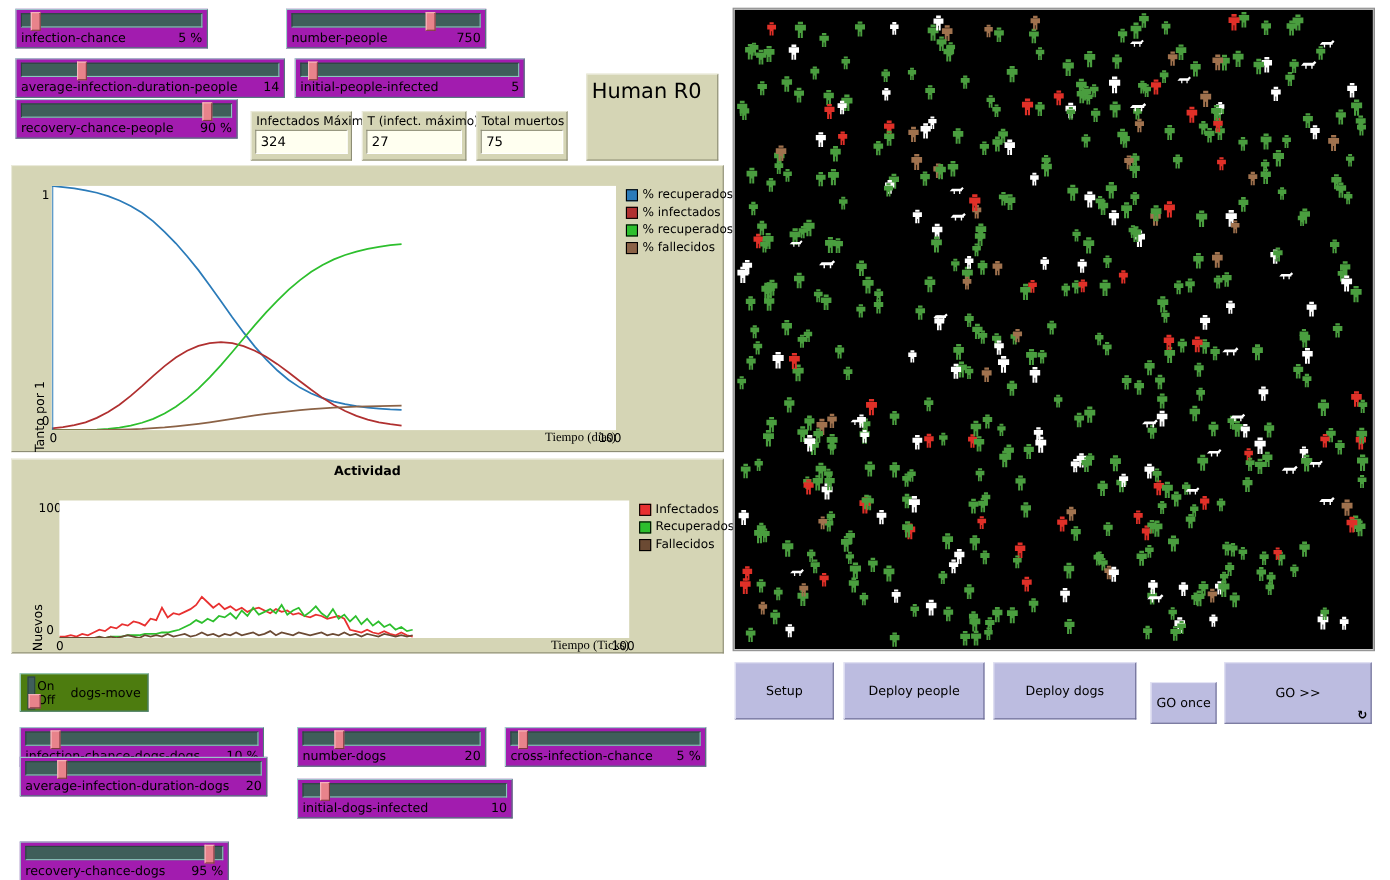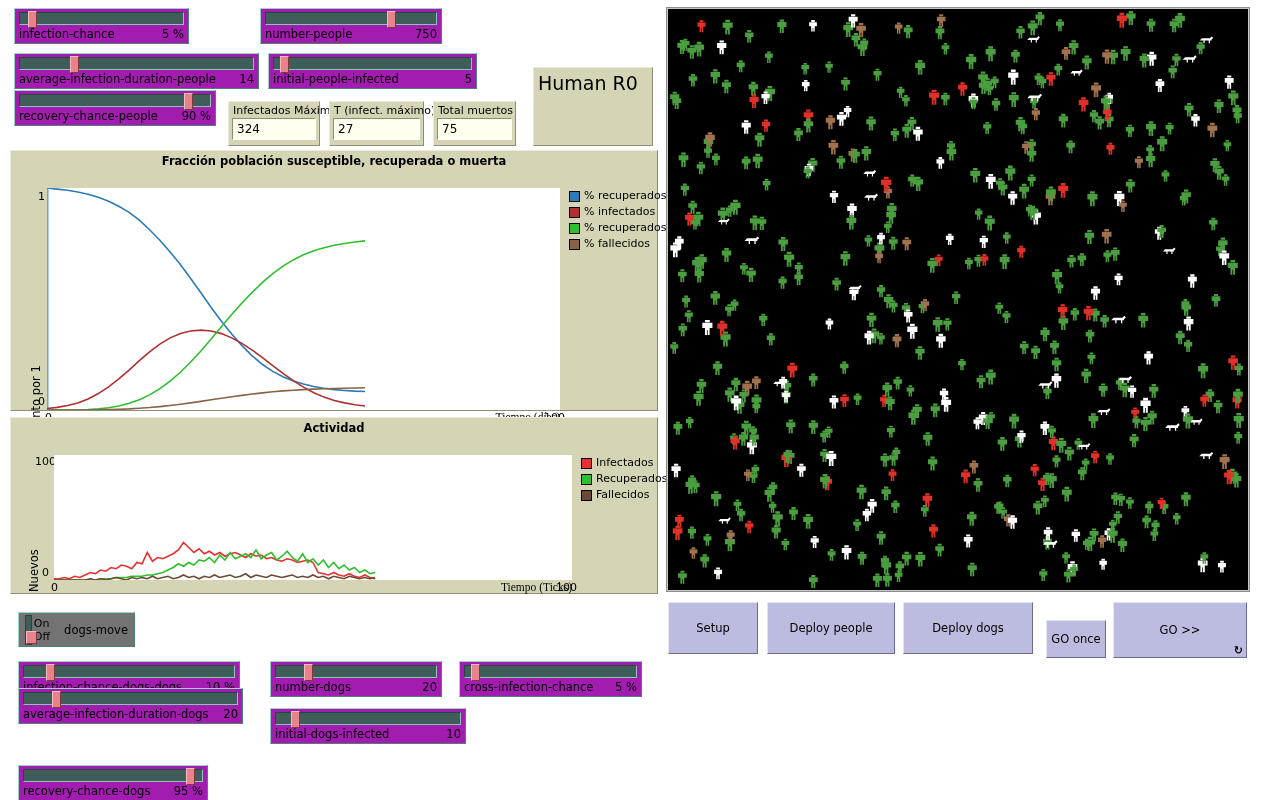--- a/index.html
+++ b/index.html
@@ -47,21 +47,21 @@
     font-size: 11.5px;
     color: #000;
     line-height: 14px;
     white-space: nowrap;
   }
   .slider .row .val { padding-left: 10px; }
 
   
   .switch {
     position: absolute;
-    background: #737373;
+    background: #4d7c0f;
     border: 1px solid #9ed2cb;
     border-right-color: #4e807a;
     border-bottom-color: #4e807a;
     padding: 3px 6px;
     display: flex;
     align-items: center;
   }
   .switch .lever {
     position: relative;
     width: 13px; height: 30px;
@@ -238,21 +238,20 @@
         <div class="mlabel">Total muertos</div>
         <div class="mvalue">75</div>
       </div>
     </div>
 
   <div class="monitor big" style="left:533px; top:67px; width:120px; height:79px;">
     <div class="mlabel">Human R0</div>
   </div>
 
   <div class="chart" style="left:10px; top:150px; width:648px; height:261px;">
-    <div class="ctitle">Fracción población susceptible, recuperada o muerta</div>
     <div class="cbody" style="height:238px;">
       <div class="ylabel" style="left:18px; top:260px;">Tanto por 1</div>
       <div class="ytick" style="left:27px; top:20px;">1</div>
       <div class="ytick" style="left:27px; top:225px;">0</div>
       <div class="plot" style="left:36px; top:18px; width:513px; height:222px;">
         <svg id="svg-chart1" width="513" height="222" viewBox="0 0 513 222" preserveAspectRatio="none">
             <path d="M0.00 0.00 L10.26 1.11 L20.52 2.22 L30.78 4.00 L41.04 6.22 L51.30 9.32 L61.56 13.32 L71.82 18.20 L82.08 24.42 L92.34 32.19 L102.60 41.74 L112.86 52.17 L123.12 63.94 L133.38 76.59 L143.64 90.58 L153.90 104.78 L164.16 119.44 L174.42 133.20 L184.68 146.08 L194.94 157.62 L205.20 167.83 L215.46 176.49 L225.72 183.37 L235.98 188.70 L246.24 192.92 L256.50 196.03 L266.76 198.47 L277.02 200.24 L287.28 201.58 L297.54 202.46 L307.80 203.13 L318.06 203.57" fill="none" stroke="#2b7bb9" stroke-width="1.6"></path>
             <path d="M0.00 220.45 L10.26 219.34 L20.52 217.56 L30.78 214.90 L41.04 210.90 L51.30 205.57 L61.56 198.91 L71.82 190.92 L82.08 182.04 L92.34 172.72 L102.60 163.84 L112.86 156.07 L123.12 149.85 L133.38 145.41 L143.64 142.97 L153.90 142.08 L164.16 142.97 L174.42 145.63 L184.68 149.85 L194.94 155.40 L205.20 162.06 L215.46 169.61 L225.72 177.60 L235.98 185.37 L246.24 192.70 L256.50 199.13 L266.76 204.68 L277.02 209.12 L287.28 212.45 L297.54 214.90 L307.80 216.67 L318.06 218.00" fill="none" stroke="#b03030" stroke-width="1.6"></path>
             <path d="M0.00 222.00 L10.26 222.00 L20.52 222.00 L30.78 222.00 L41.04 221.56 L51.30 220.89 L61.56 219.78 L71.82 218.00 L82.08 215.34 L92.34 211.79 L102.60 206.90 L112.86 200.69 L123.12 193.14 L133.38 184.26 L143.64 174.05 L153.90 162.95 L164.16 150.96 L174.42 138.75 L184.68 126.54 L194.94 115.00 L205.20 104.34 L215.46 94.35 L225.72 85.69 L235.98 78.14 L246.24 71.93 L256.50 66.82 L266.76 62.83 L277.02 59.72 L287.28 57.28 L297.54 55.50 L307.80 53.95 L318.06 52.84" fill="none" stroke="#2dbf2d" stroke-width="1.6"></path>
             <path d="M0.00 222.00 L10.26 222.00 L20.52 222.00 L30.78 222.00 L41.04 222.00 L51.30 221.78 L61.56 221.56 L71.82 221.33 L82.08 220.89 L92.34 220.22 L102.60 219.56 L112.86 218.67 L123.12 217.56 L133.38 216.23 L143.64 214.90 L153.90 213.34 L164.16 211.79 L174.42 210.23 L184.68 208.68 L194.94 207.35 L205.20 206.02 L215.46 204.91 L225.72 203.80 L235.98 202.91 L246.24 202.24 L256.50 201.58 L266.76 201.13 L277.02 200.69 L287.28 200.47 L297.54 200.24 L307.80 200.02 L318.06 199.80" fill="none" stroke="#8b6246" stroke-width="1.6"></path>

